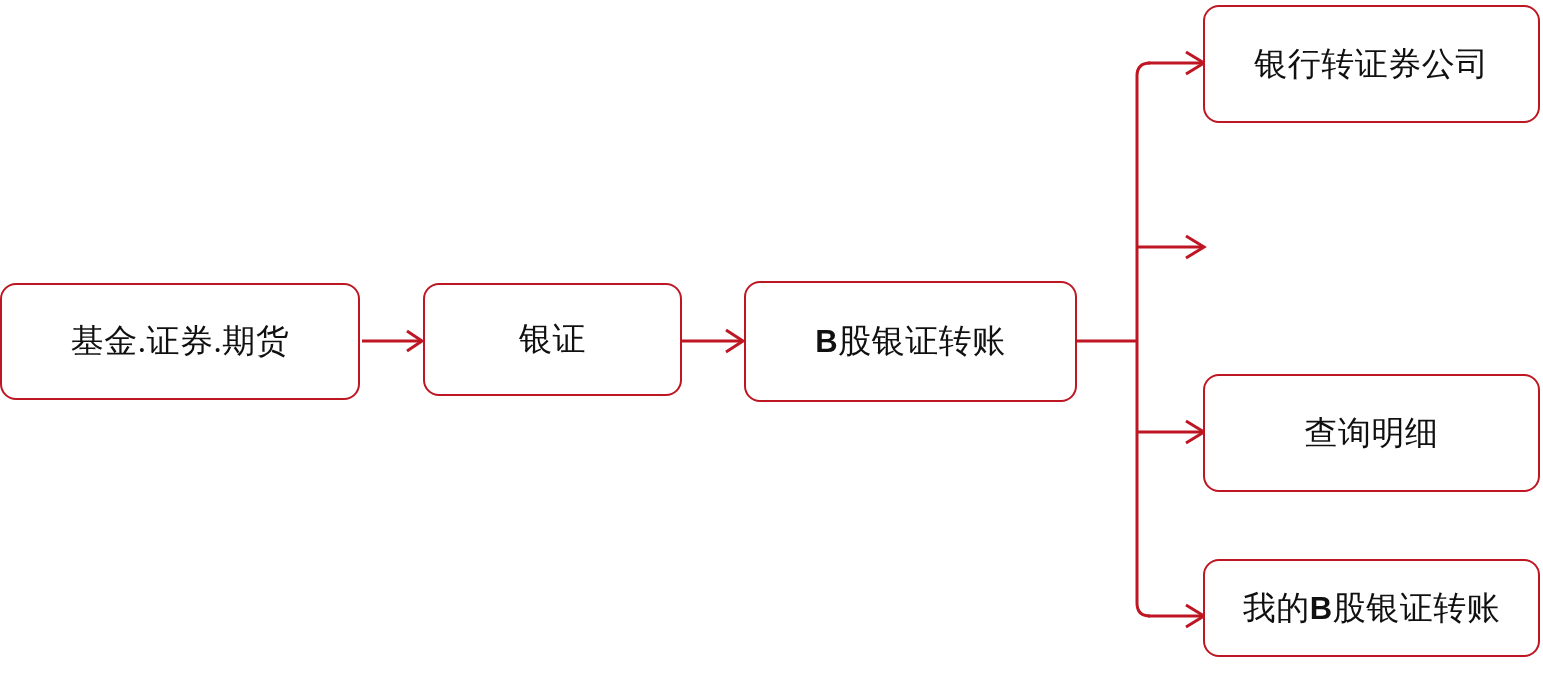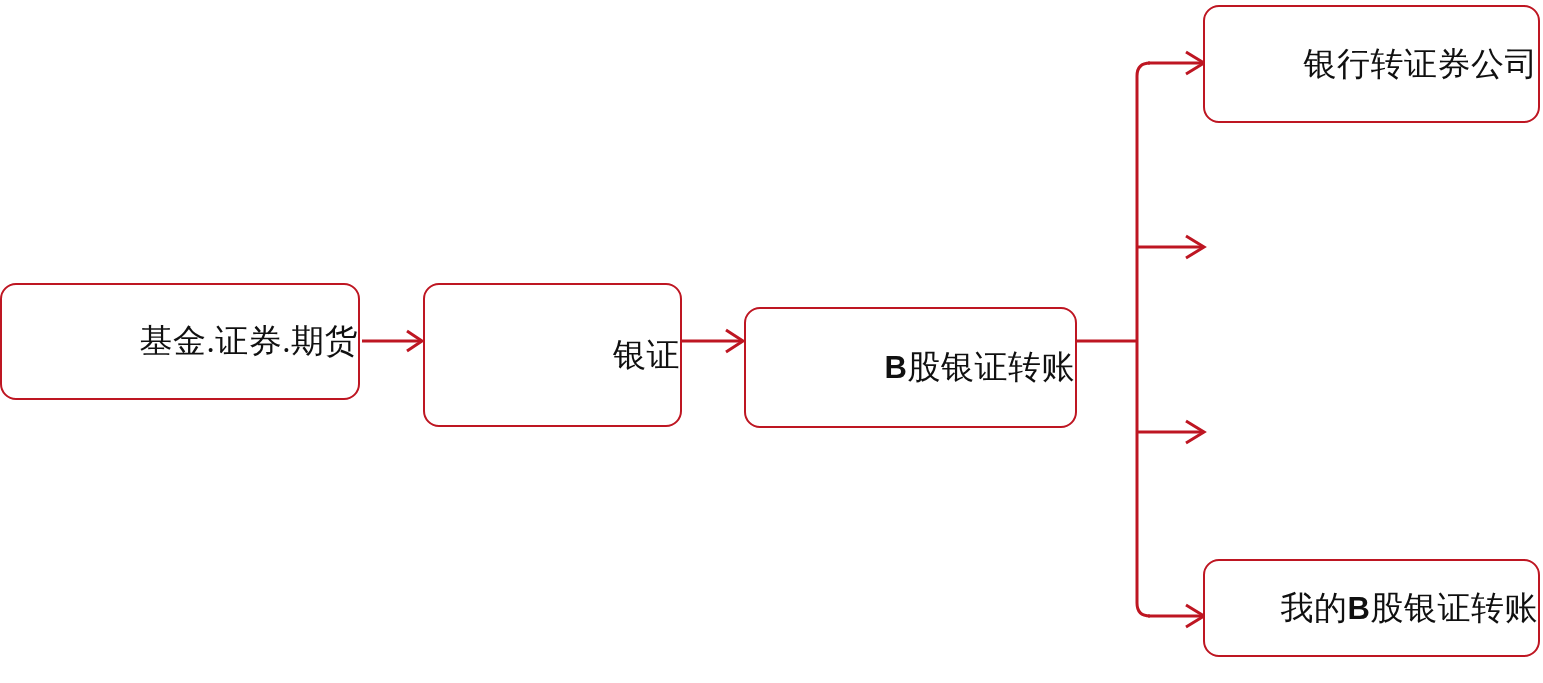--- a/index.html
+++ b/index.html
@@ -26,35 +26,35 @@
     pointer-events: none;
   }
   .node {
     position: absolute;
     box-sizing: border-box;
     background: #ffffff;
     border: 2px solid #BE1622;
     border-radius: 16px;
     display: flex;
     align-items: center;
-    justify-content: flex-end;
+    justify-content: center;
     z-index: 2;
   }
   .node-label {
     font-family: "Liberation Serif", "DejaVu Serif", serif;
     font-size: 33px;
     line-height: 1.1;
     color: #101010;
     white-space: nowrap;
     letter-spacing: 0.5px;
   }
   
   #node-root      { left: 0;    top: 283px; width: 360px; height: 117px; }
-  #node-stage2    { left: 423px;  top: 283px; width: 259px; height: 144px; }
-  #node-stage3    { left: 744px;  top: 281px; width: 333px; height: 121px; margin-top: 26px; }
+  #node-stage2    { left: 423px;  top: 283px; width: 259px; height: 113px; }
+  #node-stage3    { left: 744px;  top: 281px; width: 333px; height: 121px; }
   
   #node-leaf-1    { left: 1203px; top: 5px;   width: 337px; height: 118px; }
   #node-leaf-2    { left: 1203px; top: 189px; width: 337px; height: 118px; }
   #node-leaf-3    { left: 1203px; top: 374px; width: 337px; height: 118px; }
   #node-leaf-4    { left: 1203px; top: 559px; width: 337px; height: 98px; }
   
   .latin {
     font-family: "Liberation Sans", "DejaVu Sans", sans-serif;
     font-weight: bold;
     font-size: 31px;
@@ -119,18 +119,21 @@
 
   <div class="node" id="node-stage3">
     <span class="node-label"><span class="latin">B</span><span>股银证转账</span></span>
   </div>
 
   <div class="node" id="node-leaf-1">
     <span class="node-label">银行转证券公司</span>
   </div>
 
 
+  <div class="node" id="node-leaf-3">
+    <span class="node-label">查询明细</span>
+  </div>
 
   <div class="node" id="node-leaf-4">
     <span class="node-label"><span>我的</span><span class="latin">B</span><span>股银证转账</span></span>
   </div>
 
 </div>
 
 </body></html>

